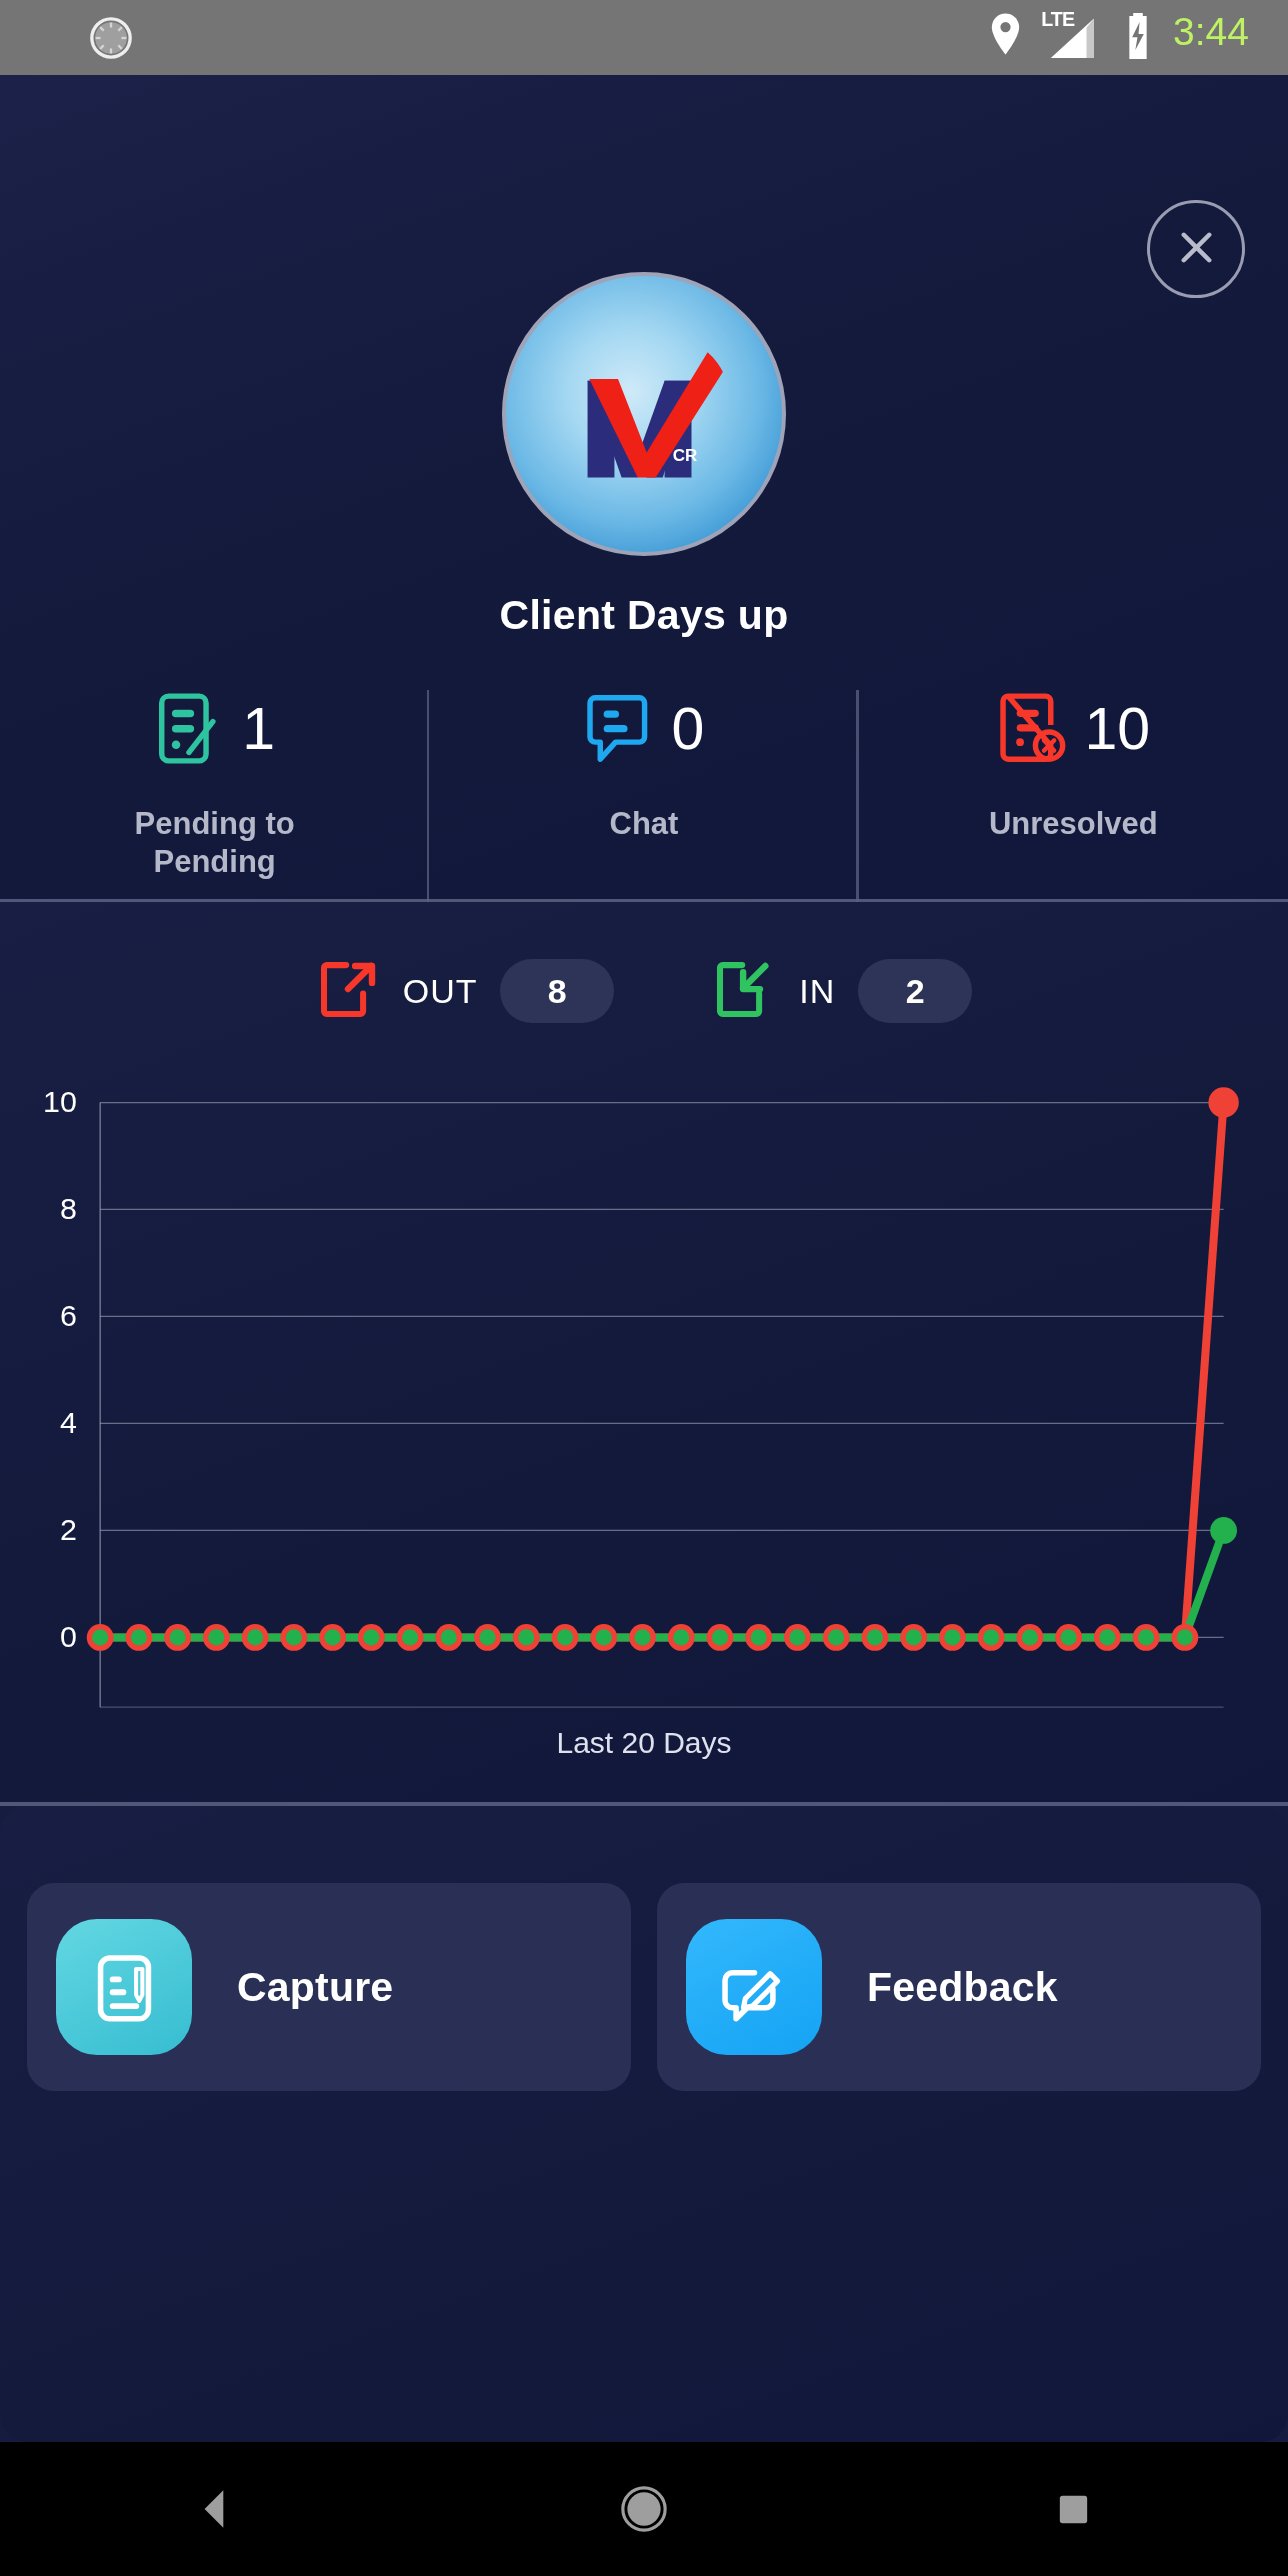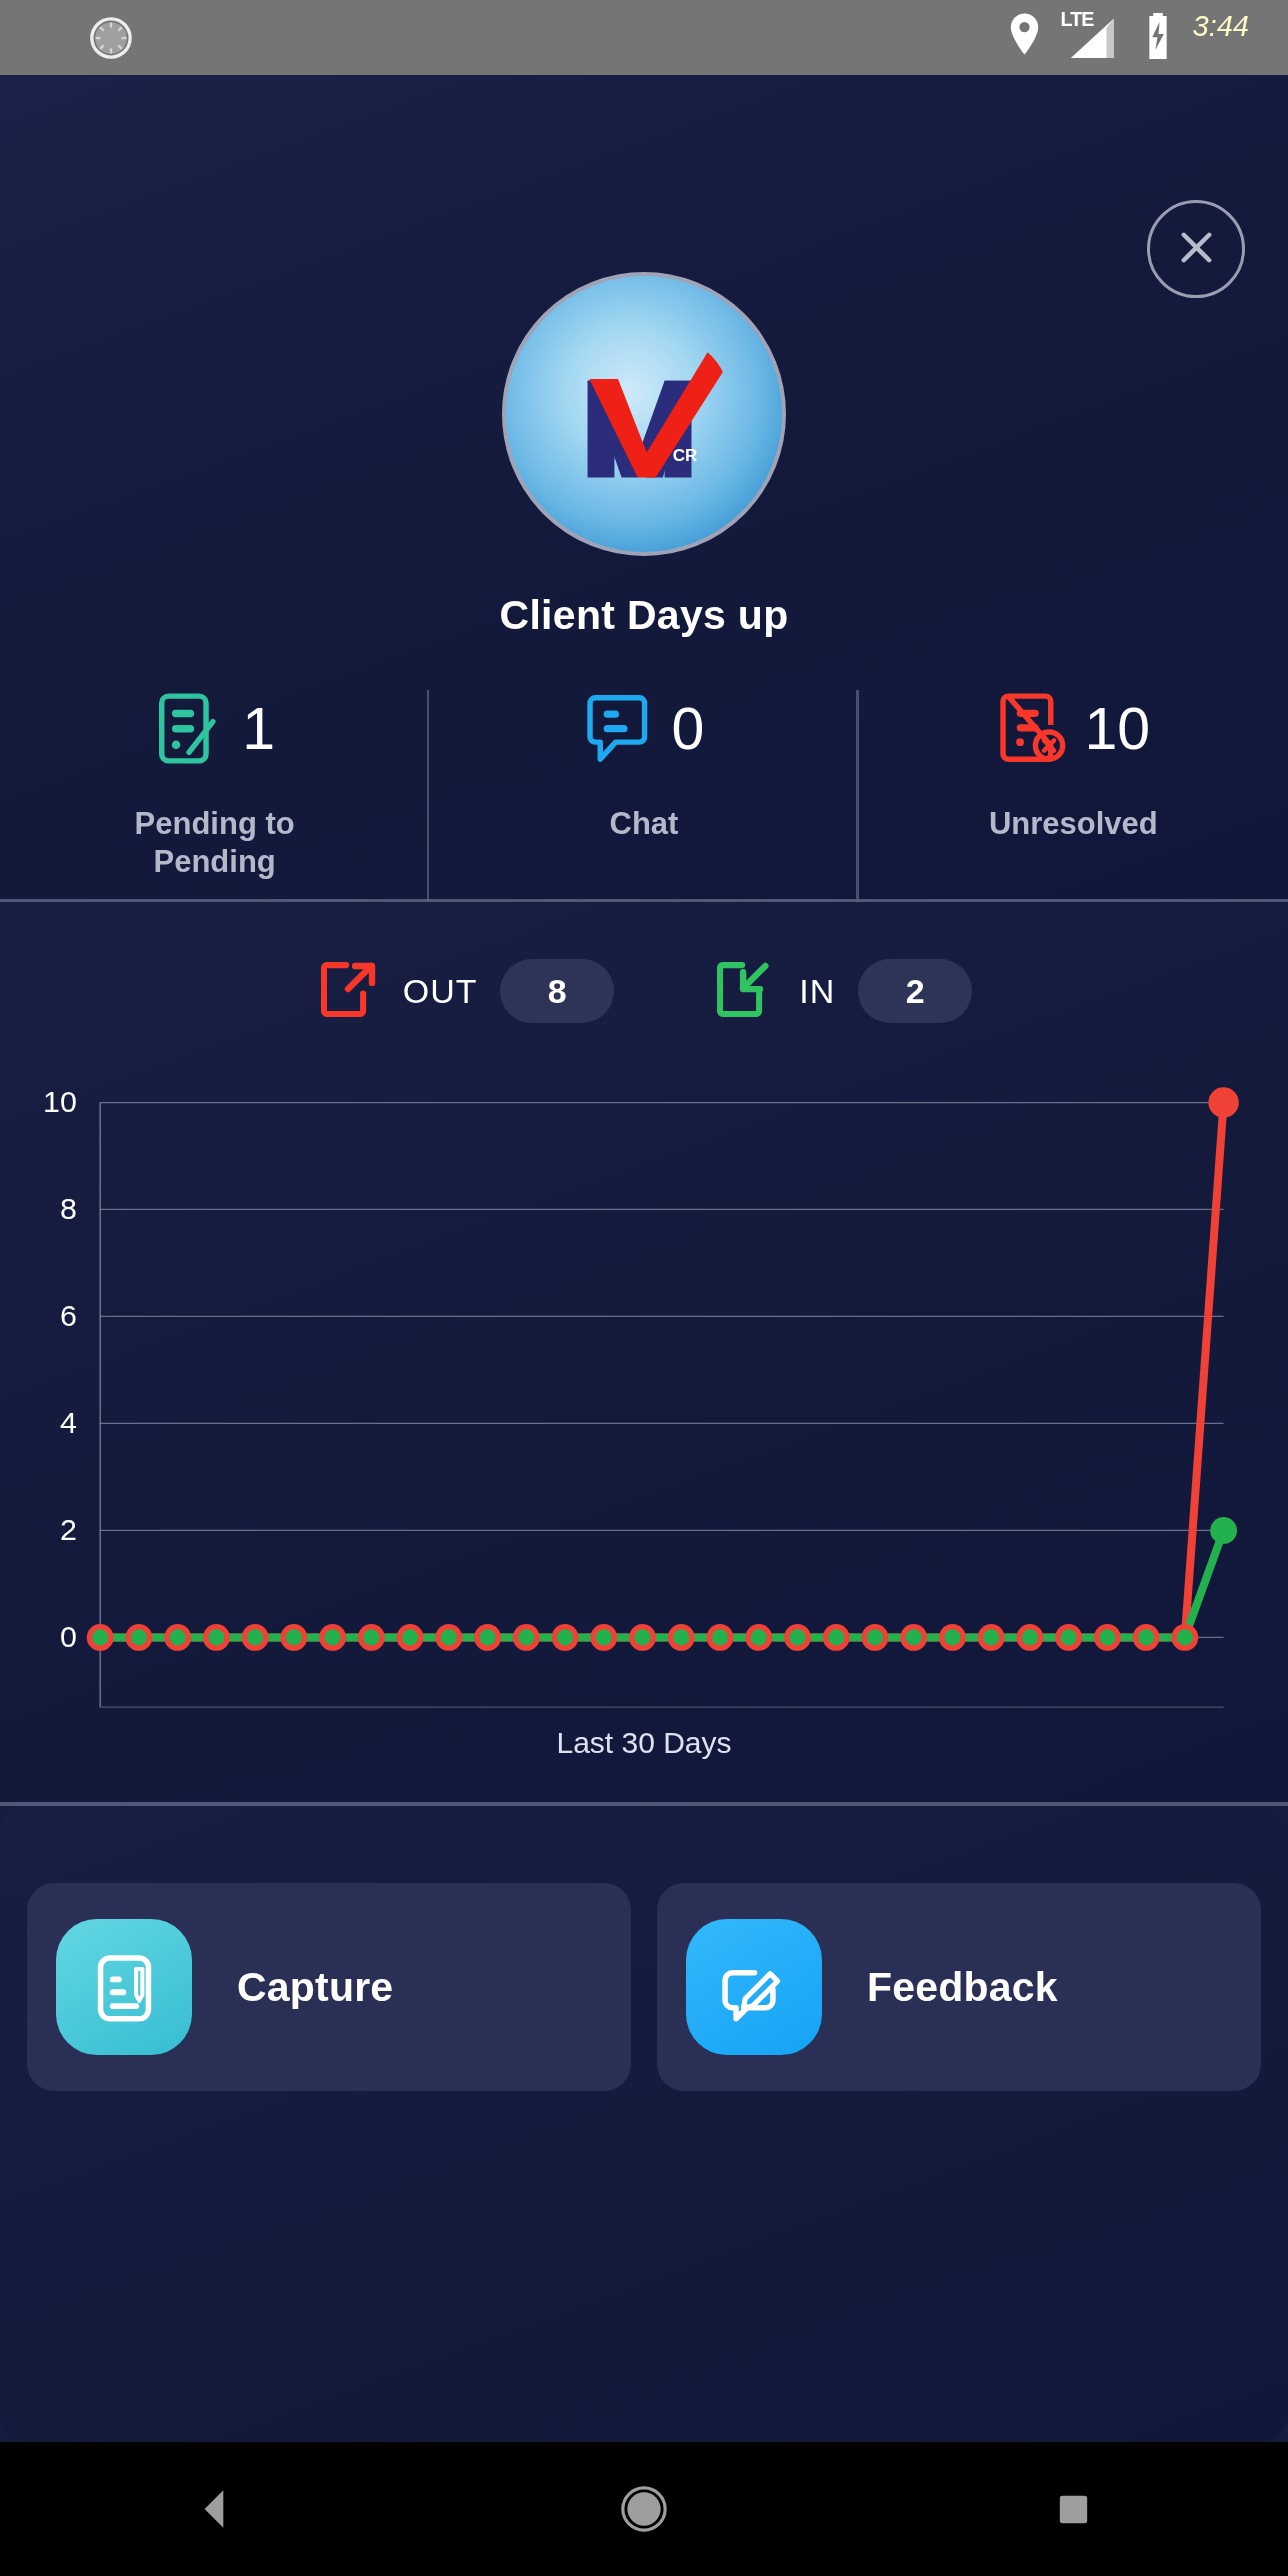--- a/index.html
+++ b/index.html
@@ -14,21 +14,21 @@
 
   
   .statusbar {
     position:absolute; left:0; top:0; width:1288px; height:75px;
     background:#757575; display:flex; align-items:center;
   }
   .statusbar .left { width:50%; display:flex; align-items:center; padding-left:86px; }
   .statusbar .right { width:50%; display:flex; align-items:flex-start; justify-content:flex-end;
     padding-right:39px; gap:19.7px; }
   .sb-spinner { width:50px; height:50px; opacity:.92; }
-  .sb-time { color:#fef9c3; font-size:29px; letter-spacing:0px; font-weight:400; line-height:1;font-style:italic; }
+  .sb-time { color:#bef264; font-size:39px; letter-spacing:0px; font-weight:400; line-height:1; }
   .sb-lte-wrap { display:flex; flex-direction:column; align-items:center; justify-content:flex-end;
      position:relative; width:59px; height:50px; }
   .sb-lte-txt { position:absolute; top:-3.6px; left:-3.6px; color:#fff; font-size:19.7px; font-weight:700;
      letter-spacing:-0.9px; }
 
   
   .top-panel {
     position:absolute; left:0; top:75px; width:1288px; height:824px;
     background:linear-gradient(160deg,#1b2148 0%, #141a3c 45%, #11173a 100%);
     padding-left:22px;
@@ -343,21 +343,21 @@
           <circle cx="1151.4482758620688" cy="622" r="9" fill="#22b14c"></circle>
           <circle cx="1194.7586206896551" cy="622" r="9" fill="#22b14c"></circle>
           <circle cx="1238.0689655172414" cy="622" r="9" fill="#22b14c"></circle>
           <circle cx="1281.3793103448274" cy="622" r="9" fill="#22b14c"></circle>
           <circle cx="1324.689655172414" cy="622" r="9" fill="#22b14c"></circle>
           <circle cx="1368" cy="502.4" r="15" fill="#22b14c"></circle>
         </svg>
     </div>
   </div>
 
-  <div class="x-caption">Last 30 Days</div>
+  <div class="x-caption">Last 20 Days</div>
 
   <div class="hdiv" style="top:1802px;"></div>
 
   <div class="cards">
 
     <div class="card">
       <span class="card-icon" style="background:linear-gradient(150deg,#63d7e2,#36bdd1);">
         <svg width="81" height="81" viewBox="0 0 44 44">
           <rect x="9" y="6" width="26" height="33" rx="5" fill="none" stroke="#ffffff" stroke-width="3"></rect>
           <rect x="14" y="16" width="6.5" height="3.2" rx="1.6" fill="#ffffff"></rect>

